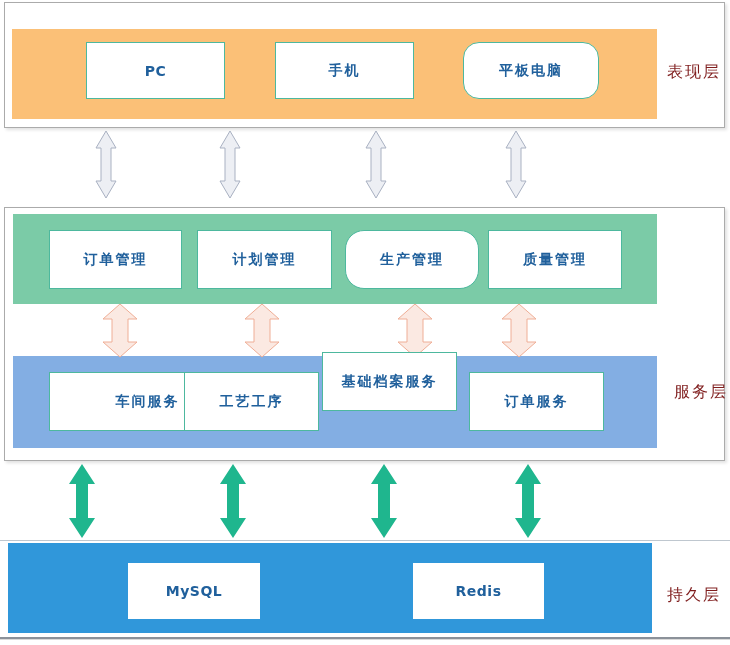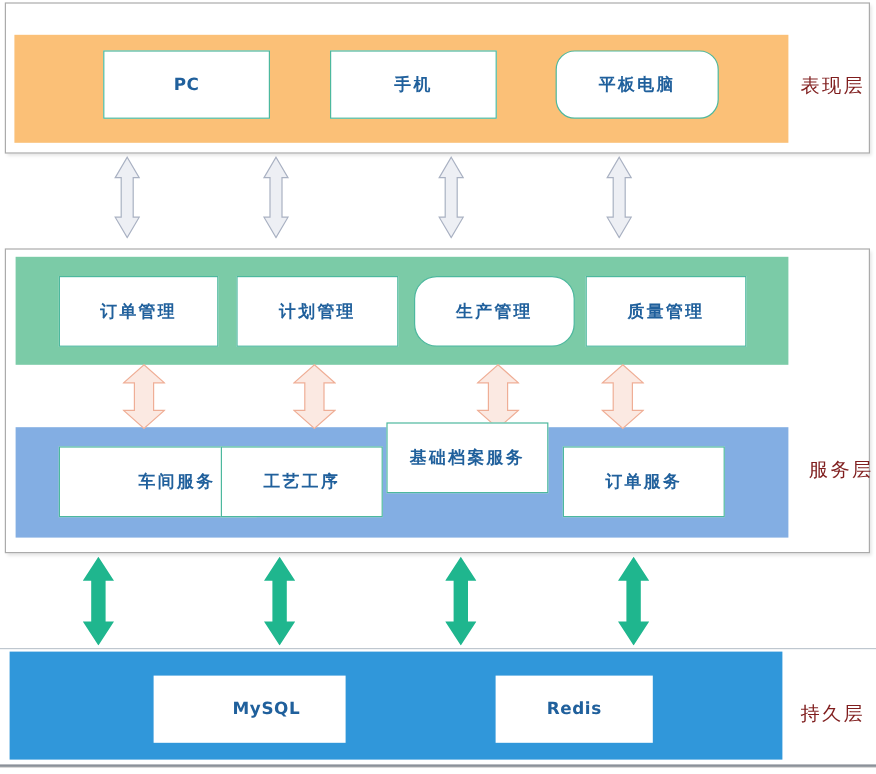--- a/index.html
+++ b/index.html
@@ -153,21 +153,21 @@
       </svg>
   </div>
   <div class="arrow arrow-teal" style="left:515px;top:464px;">
     <svg width="26" height="74" viewBox="0 0 26 74">
         <path d="M13 0 L26 20 L19 20 L19 54 L26 54 L13 74 L0 54 L7 54 L7 20 L0 20 Z"></path>
       </svg>
   </div>
 
   <div class="rule rule-top"></div>
   <div class="band band-persist"></div>
-  <div class="node latin" style="left:128px;top:563px;width:132px;height:56px;padding-left:28px;">
+  <div class="node latin" style="left:128px;top:563px;width:132px;height:56px;">
     <span>MySQL</span>
   </div>
   <div class="node latin" style="left:413px;top:563px;width:131px;height:56px;">
     <span>Redis</span>
   </div>
   <div class="layer-label" style="left:667px;top:585px;">持久层</div>
   <div class="rule rule-bottom"></div>
 
 </div>
 

